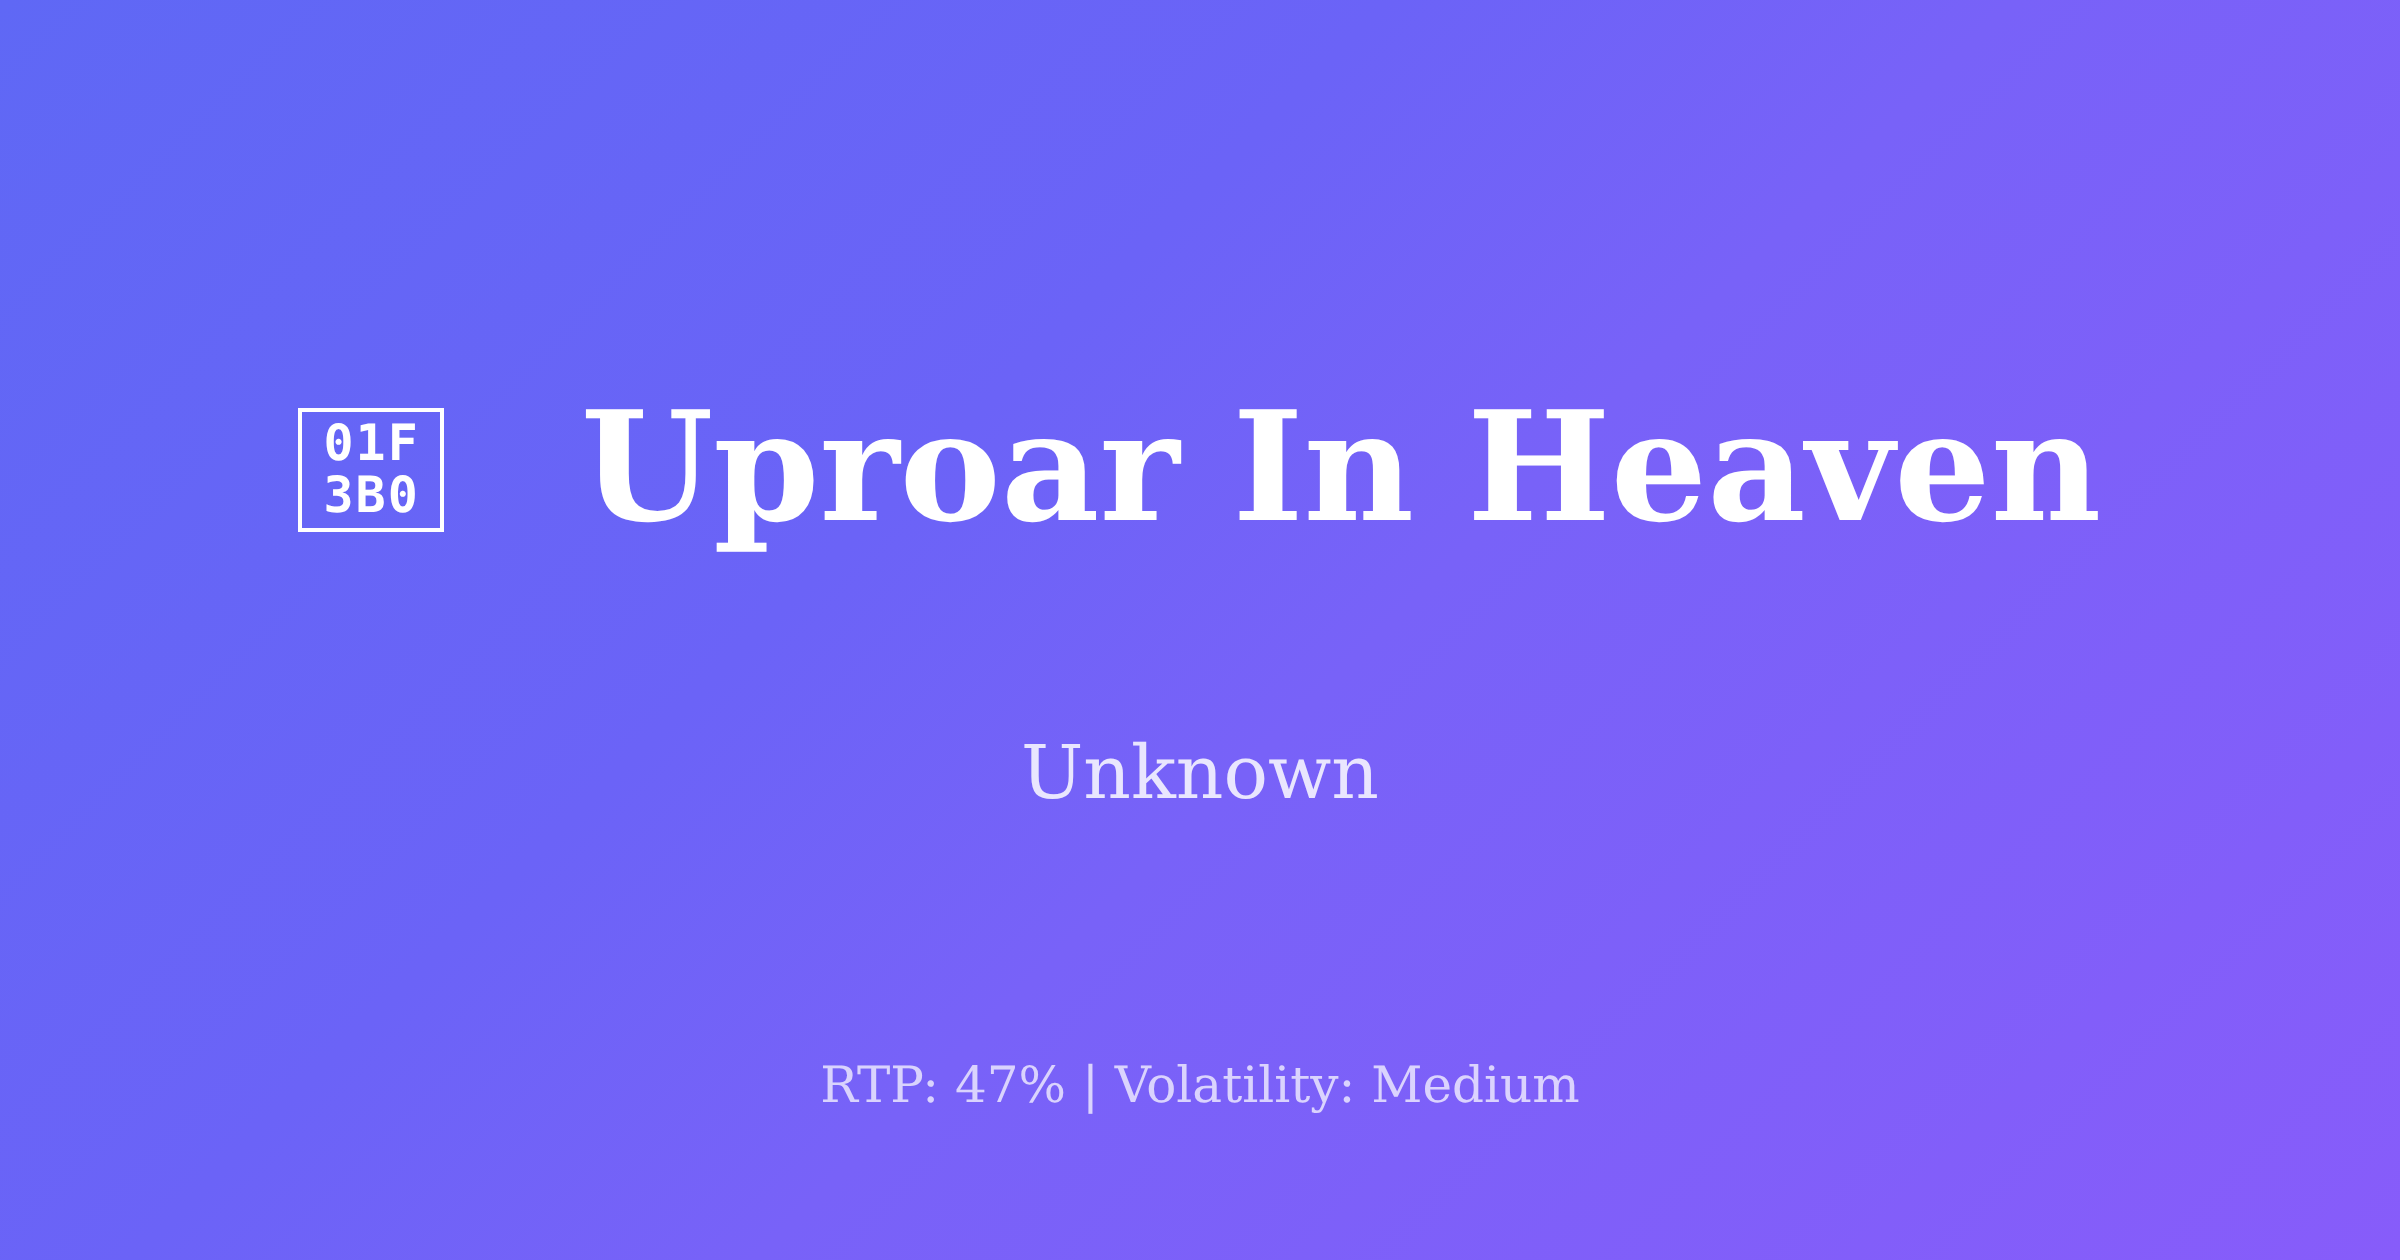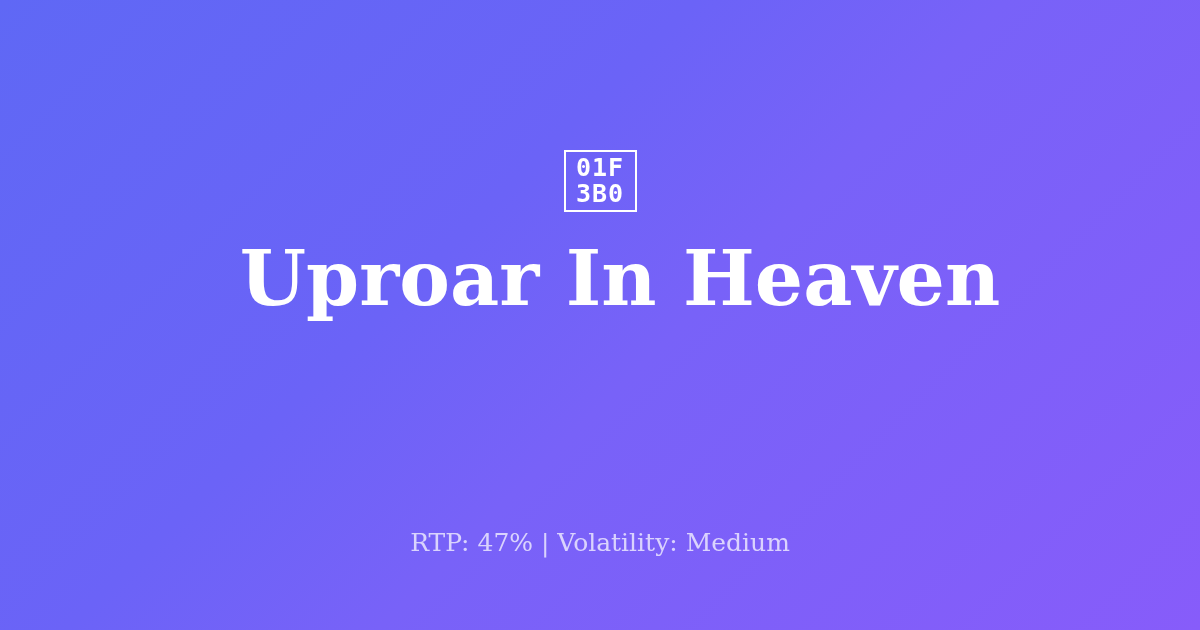--- a/index.html
+++ b/index.html
@@ -37,21 +37,20 @@
     display: flex;
     flex-direction: column;
     align-items: center;
     justify-content: center;
     padding: 0 40px;
     box-sizing: border-box;
   }
 
   .game-title {
     display: flex;
-    flex-direction: column;
     align-items: center;
     justify-content: center;
     gap: 28px;
     font-family: "DejaVu Serif", "Liberation Serif", serif;
     font-weight: bold;
     font-size: 76px;
     line-height: 1.05;
     color: #ffffff;
     letter-spacing: 0px;
     white-space: nowrap;
@@ -127,16 +126,17 @@
   <div class="title-row">
     <h1 class="game-title">
       <span class="tofu">
         <span class="tofu-row">01F</span>
         <span class="tofu-row">3B0</span>
       </span>
       <span class="title-text">Uproar In Heaven</span>
     </h1>
   </div>
 
+  <div class="provider">Unknown</div>
 
   <div class="meta">RTP: 47% | Volatility: Medium</div>
 
 </div>
 
 </body></html>

